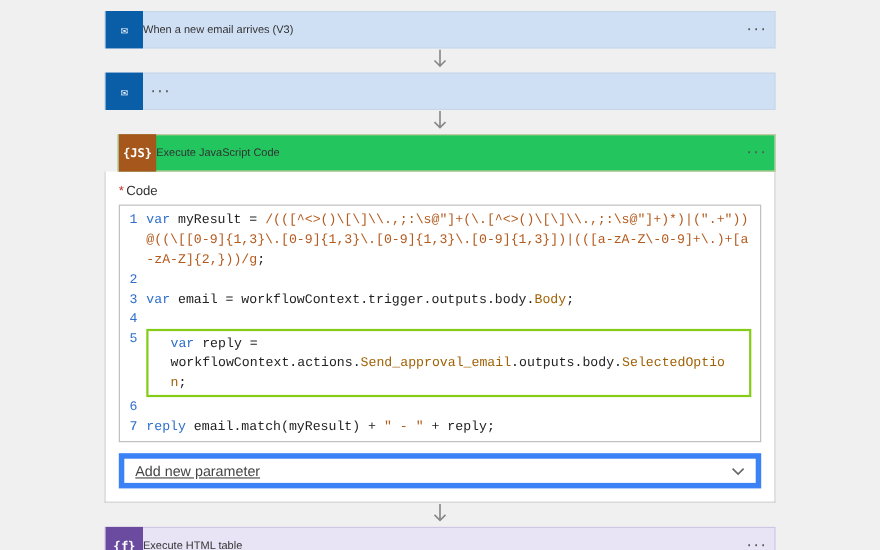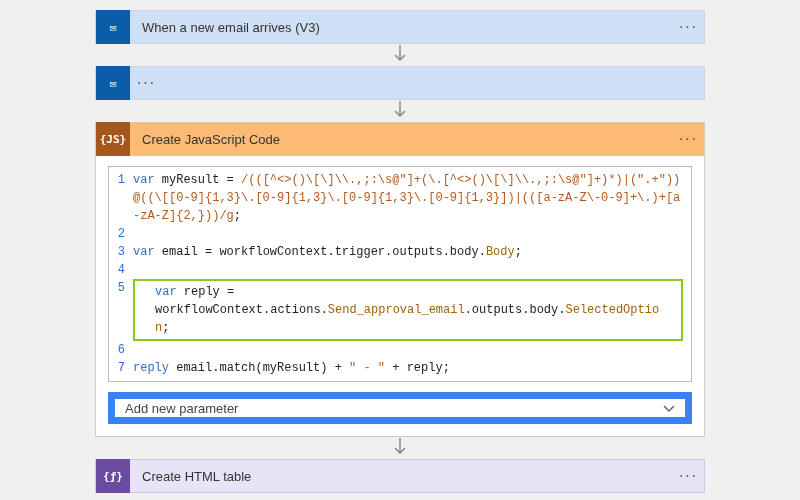--- a/index.html
+++ b/index.html
@@ -27,27 +27,27 @@
     width: 34px;
     height: 34px;
     display: flex;
     align-items: center;
     justify-content: center;
     color: #fff;
     font-size: 14px;
     flex-shrink: 0;
   }
   .step.outlook .icon-box { background: #0a5ea8; }
-  .step.js { background: #fdba74; border-color: #e0cba8; }
+  .step.js { background: #22c55e; border-color: #e0cba8; margin-left: 12px; }
   .step.js .icon-box { background: #a5571c; }
   .step.purple { background: #e9e4f5; border-color: #cfc6e6; }
   .step.purple .icon-box { background: #6b4ba0; }
   .step-title {
-    padding-left: 12px;
-    font-size: 13px;
+    padding-left: 0;
+    font-size: 10px;
     color: #333;
     flex: 1;
   }
   .step-menu {
     width: 32px;
     text-align: center;
     color: #555;
     font-size: 16px;
     letter-spacing: 1px;
     cursor: pointer;
@@ -101,29 +101,30 @@
   .kw { color: #2e6fcc; text-align: center; }
   .teal { color: #a16207; }
   .str { color: #b35a1e; }
   .highlight-row .code {
     border: 2px solid #84cc16;
     padding: 2px 20px;
     margin-right: 8px;
   }
   .add-param {
     margin-top: 10px;
-    border: 7px solid #3b82f6;
+    border: 5px solid #3b82f6;
     height: 32px;
     display: flex;
     align-items: center;
     padding: 0 10px;
     color: #444;
     font-size: 13px;
     cursor: pointer;
     justify-content: space-between;
+    text-decoration: underline;
   }
   .chev {
     color: #666;
   }
   .icon-glyph { font-family: monospace; font-weight: bold; font-size: 11px; }
 </style>
 </head>
 <body>
 
 <div class="canvas">
@@ -152,25 +153,28 @@
   <div class="arrow">
     <svg width="14" height="20" viewBox="0 0 14 20">
         <path d="M7 0 V14 M2 10 L7 15 L12 10" stroke="#888" stroke-width="1.5" fill="none"></path>
       </svg>
   </div>
 
   <div class="step js">
     <div class="icon-box">
       <span class="icon-glyph">{JS}</span>
     </div>
-    <div class="step-title">Create JavaScript Code</div>
+    <div class="step-title">Execute JavaScript Code</div>
     <div class="step-menu">···</div>
   </div>
 
   <div class="js-panel">
+    <div class="field-label">
+      <span class="req">*</span><span>Code</span>
+    </div>
 
     <div class="code-box" id="code-box">
         <div class="code-line">
           <div class="gutter">1</div>
           <div class="code"><span class="kw">var</span> myResult = <span class="str">/(([^&lt;&gt;()\[\]\\.,;:\s@"]+(\.[^&lt;&gt;()\[\]\\.,;:\s@"]+)*)|(".+"))@((\[[0-9]{1,3}\.[0-9]{1,3}\.[0-9]{1,3}\.[0-9]{1,3}])|(([a-zA-Z\-0-9]+\.)+[a-zA-Z]{2,}))/g</span>;</div>
         </div>
         <div class="code-line">
           <div class="gutter">2</div>
           <div class="code">&nbsp;</div>
         </div>
@@ -209,17 +213,17 @@
   <div class="arrow">
     <svg width="14" height="20" viewBox="0 0 14 20">
         <path d="M7 0 V14 M2 10 L7 15 L12 10" stroke="#888" stroke-width="1.5" fill="none"></path>
       </svg>
   </div>
 
   <div class="step purple">
     <div class="icon-box">
       <span class="icon-glyph">{ƒ}</span>
     </div>
-    <div class="step-title">Create HTML table</div>
+    <div class="step-title">Execute HTML table</div>
     <div class="step-menu">···</div>
   </div>
 
 </div>
 
 </body></html>

